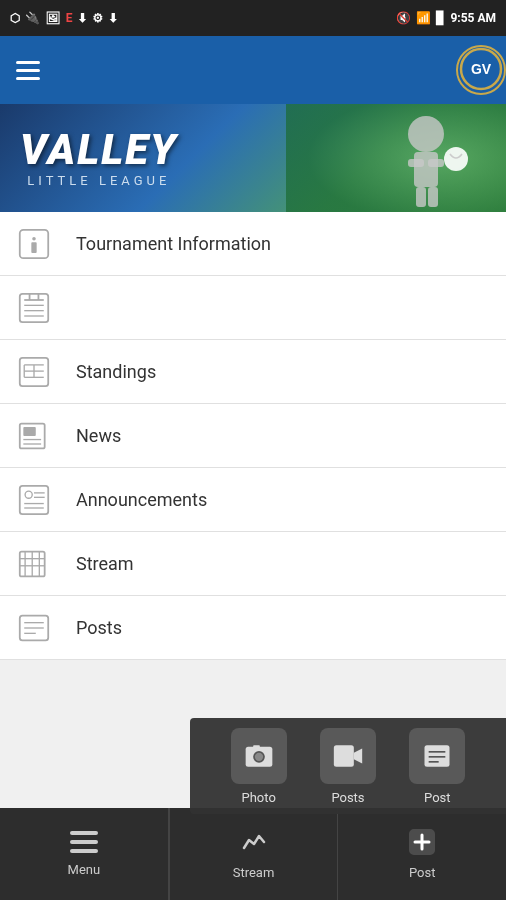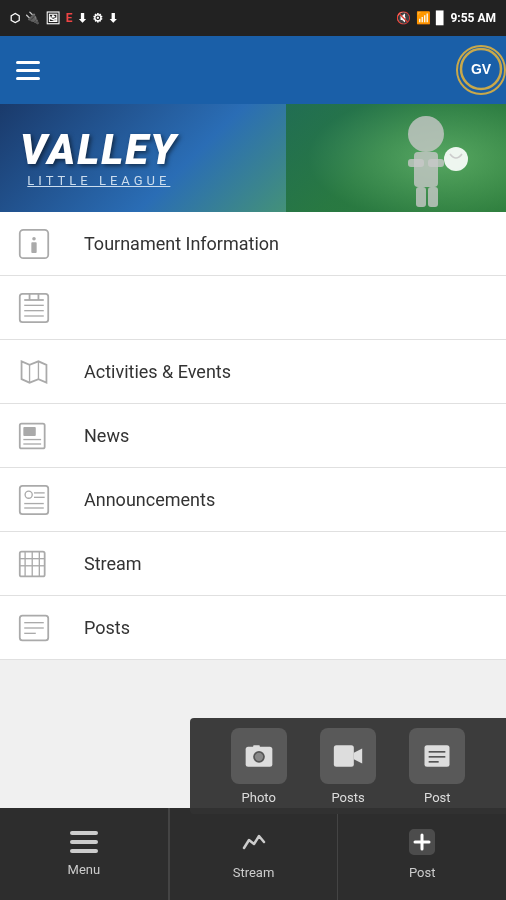--- a/index.html
+++ b/index.html
@@ -97,37 +97,36 @@
       line-height: 1;
       color: white;
       text-shadow: 2px 2px 4px rgba(0,0,0,0.5);
     }
     .banner-text .little-league {
       font-size: 13px;
       letter-spacing: 4px;
       text-transform: uppercase;
       color: #cde;
       margin-top: 2px;
-      text-decoration: underline;
     }
 
     
     .menu-list {
       background: #f5f5f5;
       flex: 1;
     }
     .menu-item {
       display: flex;
       align-items: center;
       height: 64px;
       padding: 0 16px;
       background: white;
       border-bottom: 1px solid #e0e0e0;
       cursor: pointer;
-      gap: 32px;
+      gap: 24px;
     }
     .menu-icon {
       width: 36px;
       height: 36px;
       display: flex;
       align-items: center;
       justify-content: center;
       flex-shrink: 0;
     }
     .menu-icon svg {
@@ -179,21 +178,21 @@
     .popup-toolbar {
       position: absolute;
       bottom: 86px;
       right: 0;
       width: 316px;
       height: 96px;
       background: rgba(50, 50, 50, 0.95);
       border-radius: 4px 0 0 4px;
       display: flex;
       align-items: center;
-      justify-content: flex-end;
+      justify-content: space-between;
       padding: 8px 24px;
       z-index: 20;
     }
     .popup-btn {
       display: flex;
       flex-direction: column;
       align-items: center;
       justify-content: center;
       gap: 6px;
       cursor: pointer;
@@ -311,31 +310,34 @@
           <line x1="7" y1="9" x2="29" y2="9" stroke="#aaa" stroke-width="2"></line>
           <line x1="7" y1="15" x2="29" y2="15" stroke="#aaa" stroke-width="1.5"></line>
           <line x1="7" y1="21" x2="29" y2="21" stroke="#aaa" stroke-width="1.5"></line>
           <line x1="7" y1="27" x2="29" y2="27" stroke="#aaa" stroke-width="1.5"></line>
           <line x1="13" y1="2" x2="13" y2="9" stroke="#aaa" stroke-width="2"></line>
           <line x1="23" y1="2" x2="23" y2="9" stroke="#aaa" stroke-width="2"></line>
         </svg>
     </div>
   </div>
 
-
-  <div class="menu-item">
-    <div class="menu-icon">
-      <svg viewBox="0 0 36 36">
-          <path d="M4 6 L13 10 L23 6 L32 10 L32 30 L23 26 L13 30 L4 26 Z" fill="none" stroke="#aaa" stroke-width="2"></path>
-          <line x1="13" y1="10" x2="13" y2="30" stroke="#aaa" stroke-width="1.5"></line>
-          <line x1="23" y1="6" x2="23" y2="26" stroke="#aaa" stroke-width="1.5"></line>
-        </svg>
-    </div>
-    <span class="menu-label">Activities &amp; Events</span>
-  </div>
+  <div class="menu-item">
+    <div class="menu-icon">
+      <svg viewBox="0 0 36 36">
+          <rect x="2" y="2" width="32" height="32" rx="3" fill="none" stroke="#aaa" stroke-width="2"></rect>
+          <line x1="7" y1="10" x2="29" y2="10" stroke="#aaa" stroke-width="1.5"></line>
+          <line x1="7" y1="17" x2="29" y2="17" stroke="#aaa" stroke-width="1.5"></line>
+          <line x1="7" y1="24" x2="29" y2="24" stroke="#aaa" stroke-width="1.5"></line>
+          <line x1="7" y1="10" x2="7" y2="24" stroke="#aaa" stroke-width="1.5"></line>
+          <line x1="18" y1="10" x2="18" y2="24" stroke="#aaa" stroke-width="1.5"></line>
+        </svg>
+    </div>
+    <span class="menu-label">Standings</span>
+  </div>
+
 
   <div class="menu-item">
     <div class="menu-icon">
       <svg viewBox="0 0 36 36">
           <rect x="2" y="4" width="28" height="28" rx="2" fill="none" stroke="#aaa" stroke-width="2"></rect>
           <rect x="6" y="8" width="14" height="10" rx="1" fill="#aaa"></rect>
           <line x1="6" y1="22" x2="26" y2="22" stroke="#aaa" stroke-width="1.5"></line>
           <line x1="6" y1="27" x2="26" y2="27" stroke="#aaa" stroke-width="1.5"></line>
         </svg>
     </div>

